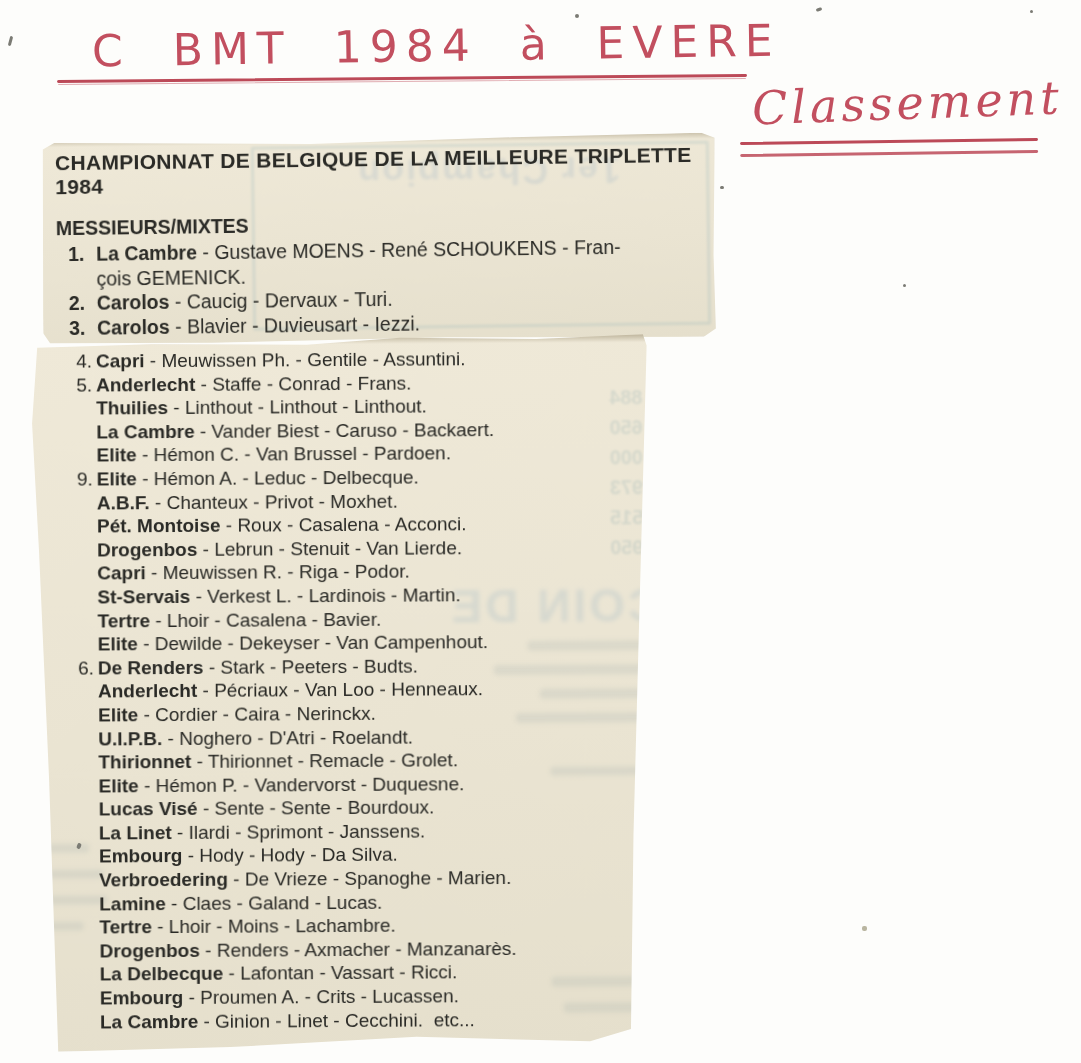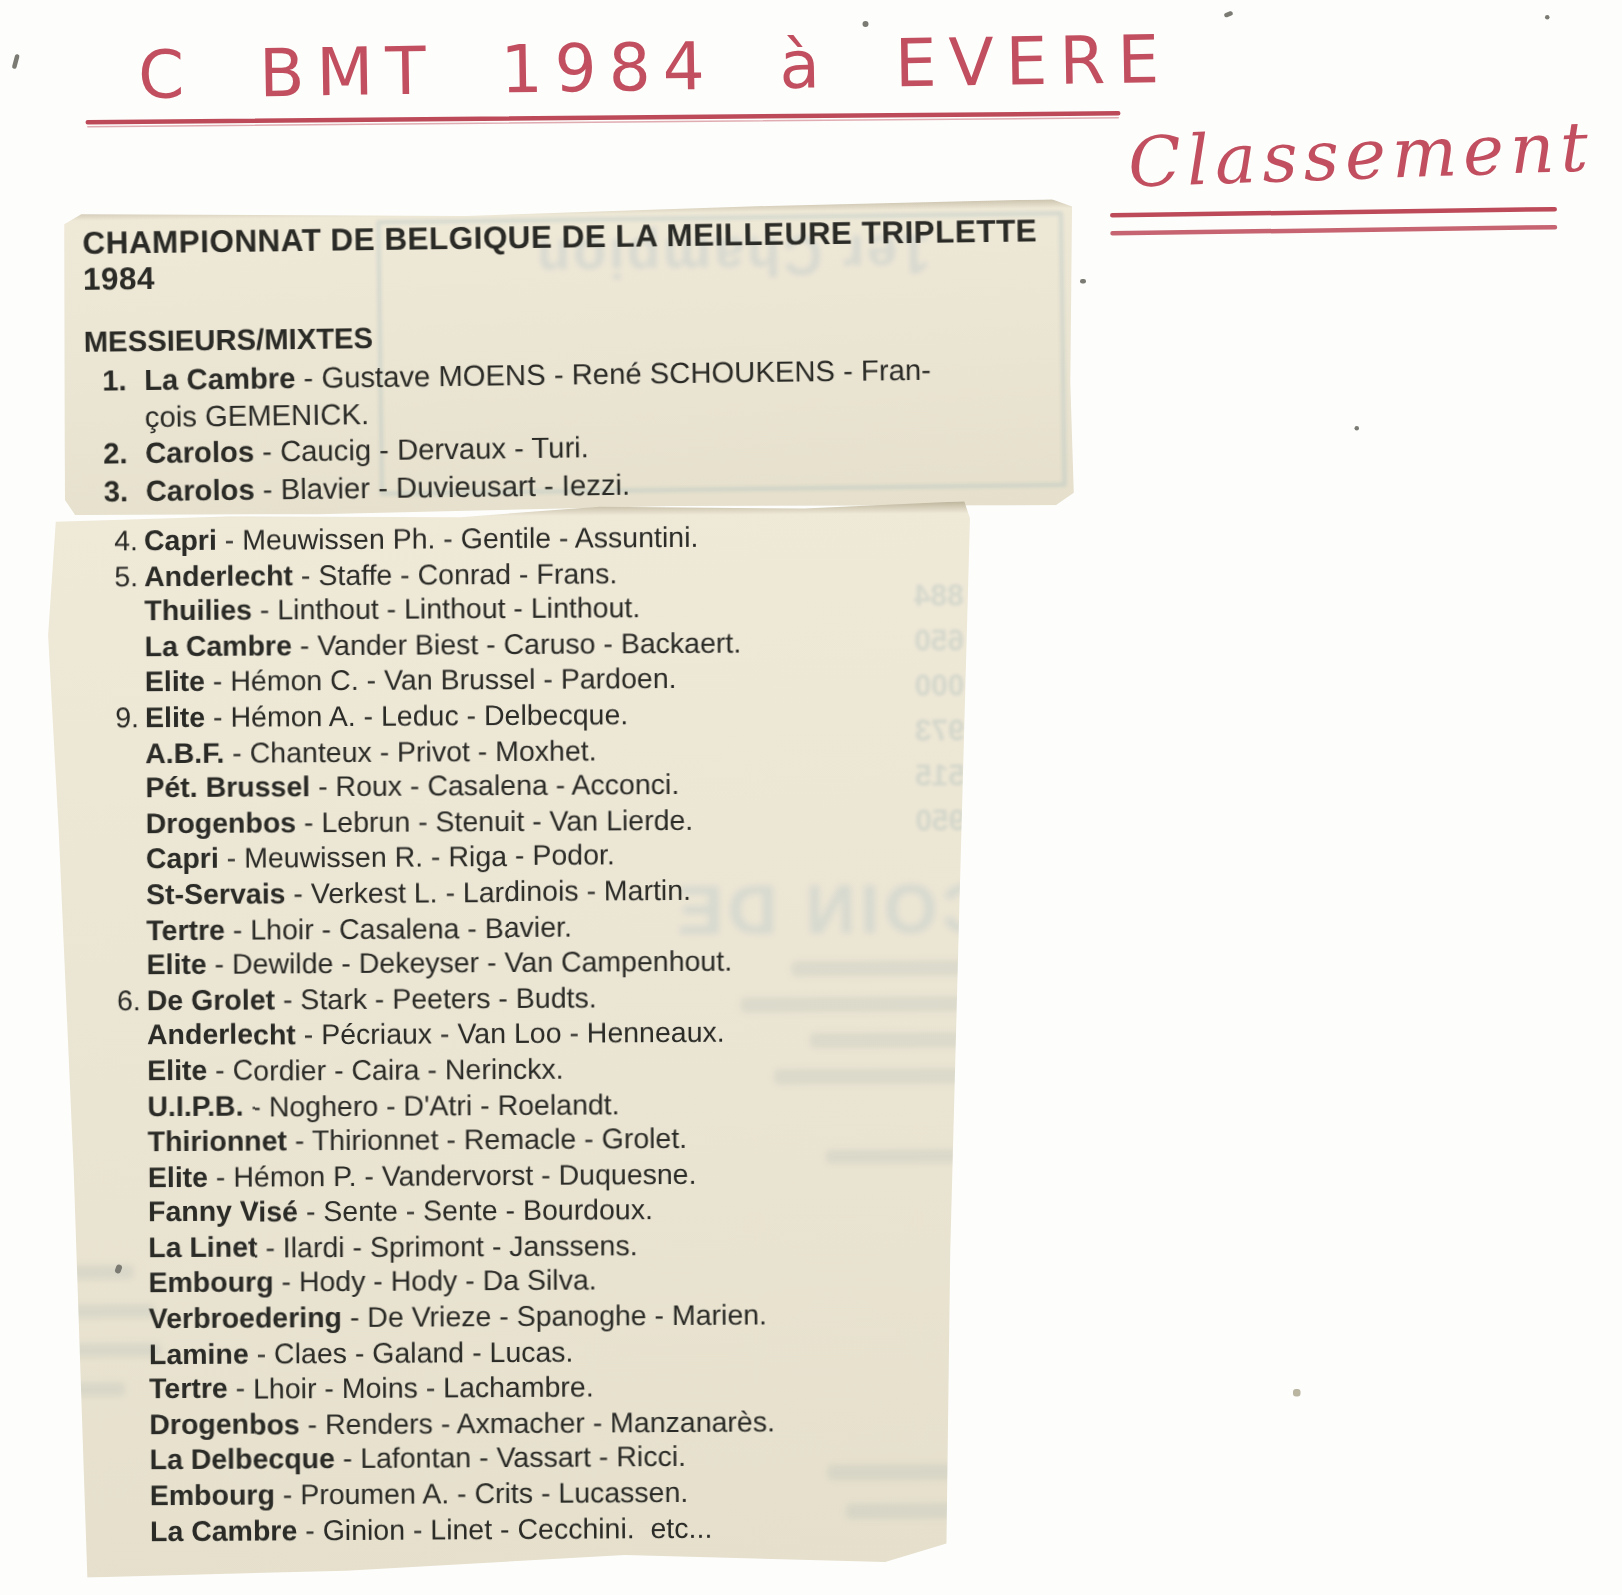--- a/index.html
+++ b/index.html
@@ -138,33 +138,33 @@
     <div class="smudge" style="right:4px;top:668px;width:84px;height:10px"></div>
 
     <div class="entries" id="entries-bottom">
         <div class="entry"><span class="rank">4.</span><span class="team">Capri</span><span class="names"> - Meuwissen Ph. - Gentile - Assuntini.</span></div>
         <div class="entry"><span class="rank">5.</span><span class="team">Anderlecht</span><span class="names"> - Staffe - Conrad - Frans.</span></div>
         <div class="entry"><span class="rank"></span><span class="team">Thuilies</span><span class="names"> - Linthout - Linthout - Linthout.</span></div>
         <div class="entry"><span class="rank"></span><span class="team">La Cambre</span><span class="names"> - Vander Biest - Caruso - Backaert.</span></div>
         <div class="entry"><span class="rank"></span><span class="team">Elite</span><span class="names"> - Hémon C. - Van Brussel - Pardoen.</span></div>
         <div class="entry"><span class="rank">9.</span><span class="team">Elite</span><span class="names"> - Hémon A. - Leduc - Delbecque.</span></div>
         <div class="entry"><span class="rank"></span><span class="team">A.B.F.</span><span class="names"> - Chanteux - Privot - Moxhet.</span></div>
-        <div class="entry"><span class="rank"></span><span class="team">Pét. Brussel</span><span class="names"> - Roux - Casalena - Acconci.</span></div>
+        <div class="entry"><span class="rank"></span><span class="team">Pét. Montoise</span><span class="names"> - Roux - Casalena - Acconci.</span></div>
         <div class="entry"><span class="rank"></span><span class="team">Drogenbos</span><span class="names"> - Lebrun - Stenuit - Van Lierde.</span></div>
         <div class="entry"><span class="rank"></span><span class="team">Capri</span><span class="names"> - Meuwissen R. - Riga - Podor.</span></div>
         <div class="entry"><span class="rank"></span><span class="team">St-Servais</span><span class="names"> - Verkest L. - Lardinois - Martin.</span></div>
         <div class="entry"><span class="rank"></span><span class="team">Tertre</span><span class="names"> - Lhoir - Casalena - Bavier.</span></div>
         <div class="entry"><span class="rank"></span><span class="team">Elite</span><span class="names"> - Dewilde - Dekeyser - Van Campenhout.</span></div>
-        <div class="entry"><span class="rank">6.</span><span class="team">De Grolet</span><span class="names"> - Stark - Peeters - Budts.</span></div>
+        <div class="entry"><span class="rank">6.</span><span class="team">De Renders</span><span class="names"> - Stark - Peeters - Budts.</span></div>
         <div class="entry"><span class="rank"></span><span class="team">Anderlecht</span><span class="names"> - Pécriaux - Van Loo - Henneaux.</span></div>
         <div class="entry"><span class="rank"></span><span class="team">Elite</span><span class="names"> - Cordier - Caira - Nerinckx.</span></div>
         <div class="entry"><span class="rank"></span><span class="team">U.I.P.B.</span><span class="names"> - Noghero - D'Atri - Roelandt.</span></div>
         <div class="entry"><span class="rank"></span><span class="team">Thirionnet</span><span class="names"> - Thirionnet - Remacle - Grolet.</span></div>
         <div class="entry"><span class="rank"></span><span class="team">Elite</span><span class="names"> - Hémon P. - Vandervorst - Duquesne.</span></div>
-        <div class="entry"><span class="rank"></span><span class="team">Fanny Visé</span><span class="names"> - Sente - Sente - Bourdoux.</span></div>
+        <div class="entry"><span class="rank"></span><span class="team">Lucas Visé</span><span class="names"> - Sente - Sente - Bourdoux.</span></div>
         <div class="entry"><span class="rank"></span><span class="team">La Linet</span><span class="names"> - Ilardi - Sprimont - Janssens.</span></div>
         <div class="entry"><span class="rank"></span><span class="team">Embourg</span><span class="names"> - Hody - Hody - Da Silva.</span></div>
         <div class="entry"><span class="rank"></span><span class="team">Verbroedering</span><span class="names"> - De Vrieze - Spanoghe - Marien.</span></div>
         <div class="entry"><span class="rank"></span><span class="team">Lamine</span><span class="names"> - Claes - Galand - Lucas.</span></div>
         <div class="entry"><span class="rank"></span><span class="team">Tertre</span><span class="names"> - Lhoir - Moins - Lachambre.</span></div>
         <div class="entry"><span class="rank"></span><span class="team">Drogenbos</span><span class="names"> - Renders - Axmacher - Manzanarès.</span></div>
         <div class="entry"><span class="rank"></span><span class="team">La Delbecque</span><span class="names"> - Lafontan - Vassart - Ricci.</span></div>
         <div class="entry"><span class="rank"></span><span class="team">Embourg</span><span class="names"> - Proumen A. - Crits - Lucassen.</span></div>
         <div class="entry"><span class="rank"></span><span class="team">La Cambre</span><span class="names"> - Ginion - Linet - Cecchini.  etc...</span></div>
       </div>

